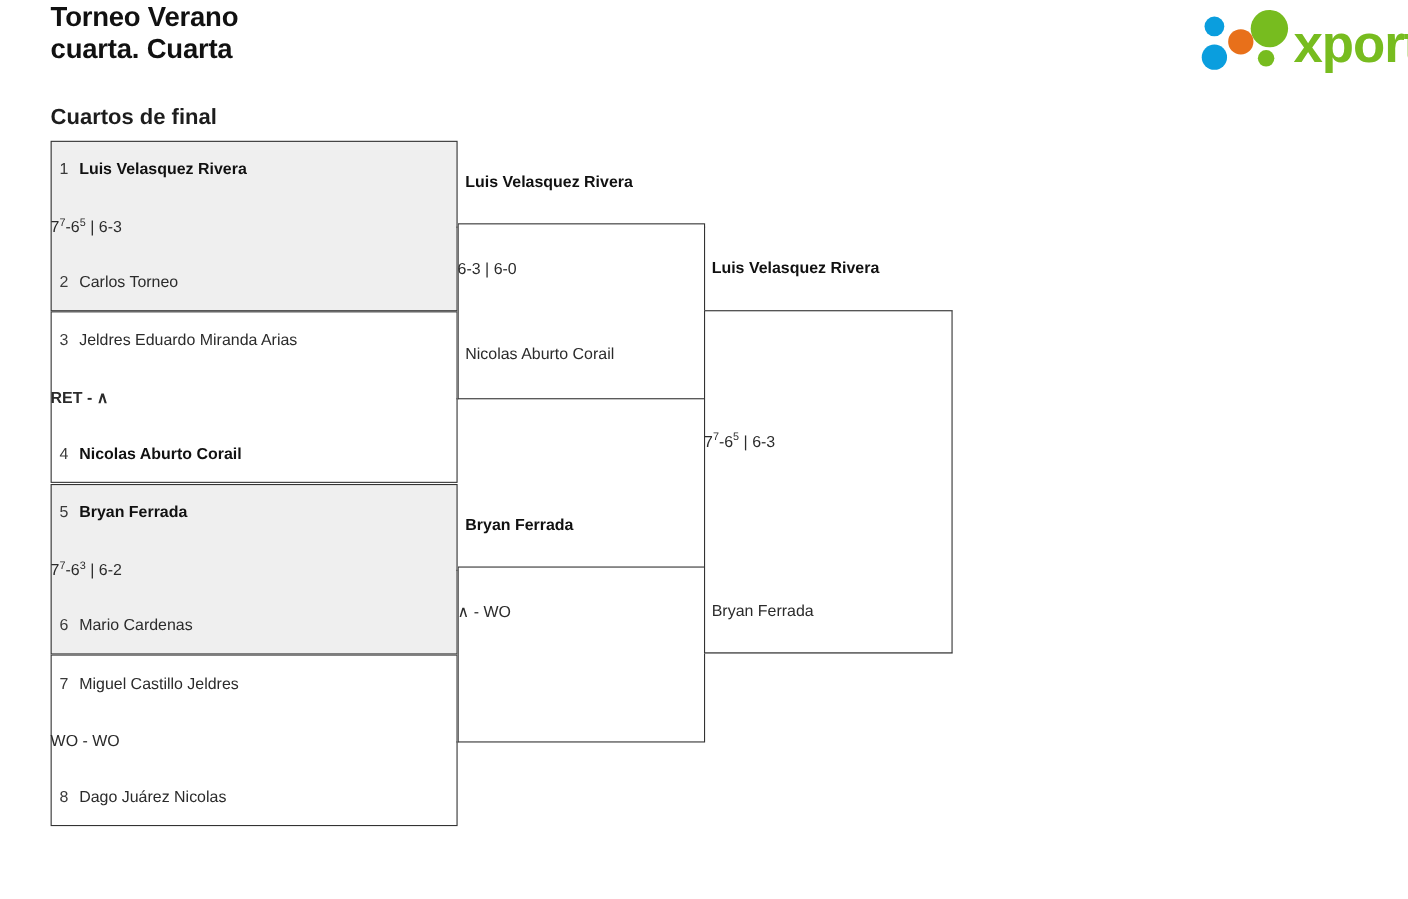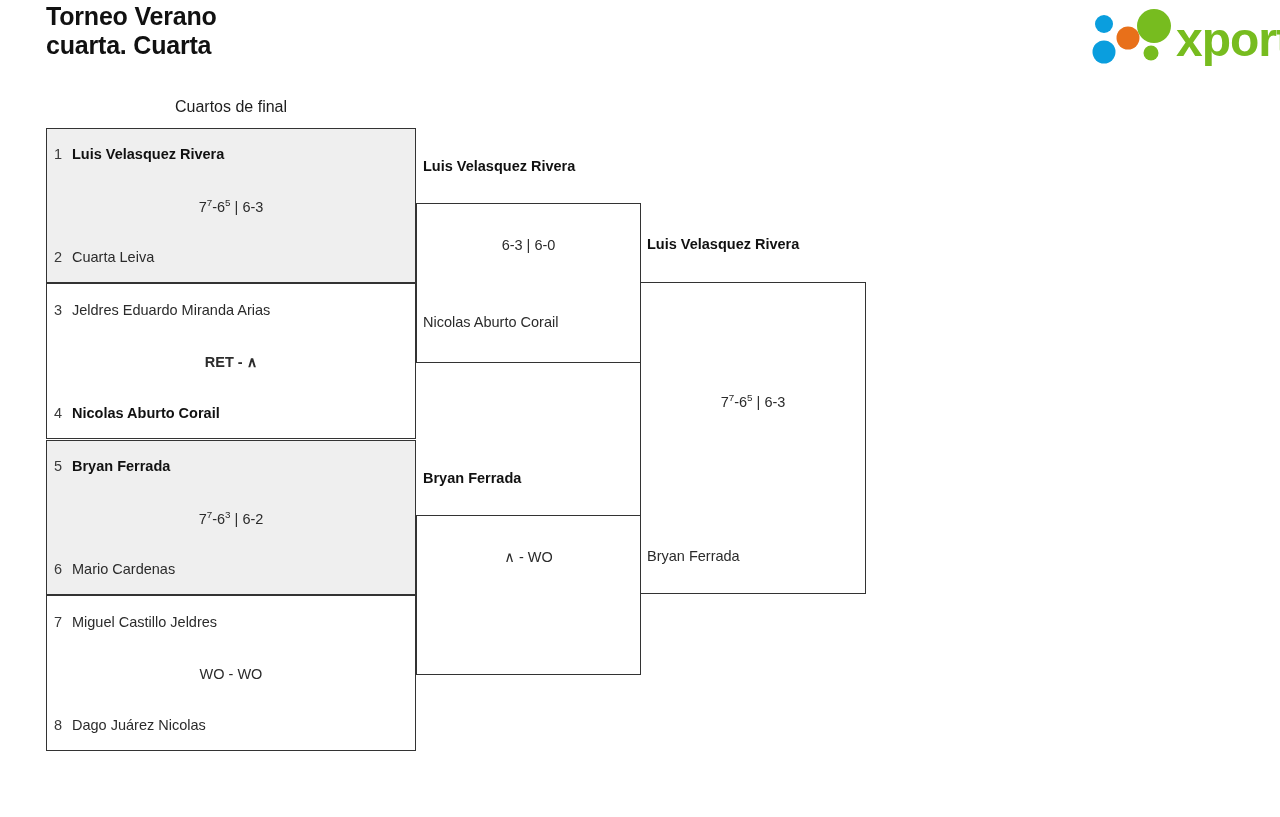--- a/index.html
+++ b/index.html
@@ -27,25 +27,25 @@
   .logo {
     position: absolute;
     right: 6px; top: 6px;
     width: 232px; height: 62px;
   }
   .logo svg { display: block; }
 
   
   .col-head {
     position: absolute;
-    font-size: 16px;
+    font-size: 20px;
     line-height: 20px;
     color: #1d1d1d;
-    text-align: center;
-    font-weight: 400;
+    text-align: left;
+    font-weight: 700;
   }
   #head-qf { left: 0px;   top: 97px; width: 370px; }
   #head-sf { left: 370px; top: 97px; width: 225px; }
   #head-f  { left: 595px; top: 97px; width: 225px; }
 
   
   .bracket { position: absolute; left: 0; top: 0; width: 1280px; height: 817px; }
 
   .match-box {
     position: absolute;
@@ -67,21 +67,21 @@
     width: 18px;
     color: #3a3a3a;
     font-weight: 400;
     text-align: left;
   }
   .score {
     position: absolute;
     font-size: 14.5px;
     line-height: 18px;
     color: #2b2b2b;
-    text-align: center;
+    text-align: left;
     white-space: nowrap;
   }
   .score sup { font-size: 0.68em; vertical-align: super; line-height: 0; }
 
   .connector {
     position: absolute;
     background: #333333;
   }
   .connector.h { height: 1px; }
 </style>
@@ -108,21 +108,21 @@
   <div class="col-head" id="head-qf">Cuartos de final</div>
 
   <div class="bracket">
 
     <div class="match-box shaded" style="left:0px; top:128px; width:370px; height:155px;"></div>
     <div class="player winner" style="left:8px; top:145px;">
       <span class="seed">1</span><span>Luis Velasquez Rivera</span>
     </div>
     <div class="score" style="left:0px; top:198px; width:370px;">7<sup>7</sup>-6<sup>5</sup> | 6-3</div>
     <div class="player" style="left:8px; top:248px;">
-      <span class="seed">2</span><span>Cuarta Leiva</span>
+      <span class="seed">2</span><span>Carlos Torneo</span>
     </div>
 
     <div class="match-box" style="left:0px; top:283px; width:370px; height:156px;"></div>
     <div class="player" style="left:8px; top:301px;">
       <span class="seed">3</span><span>Jeldres Eduardo Miranda Arias</span>
     </div>
     <div class="score" style="left:0px; top:353px; width:370px;font-weight:bold;">RET - ∧</div>
     <div class="player winner" style="left:8px; top:404px;">
       <span class="seed">4</span><span>Nicolas Aburto Corail</span>
     </div>

